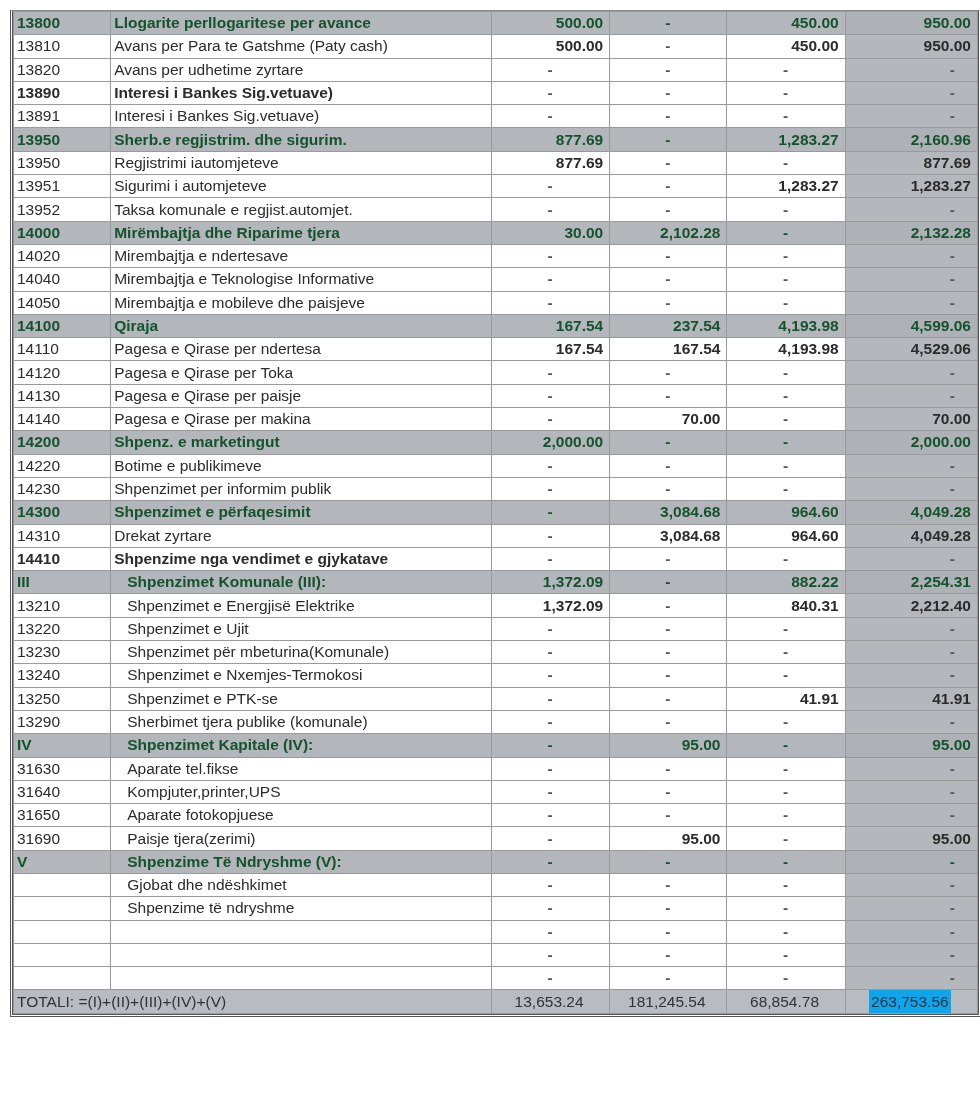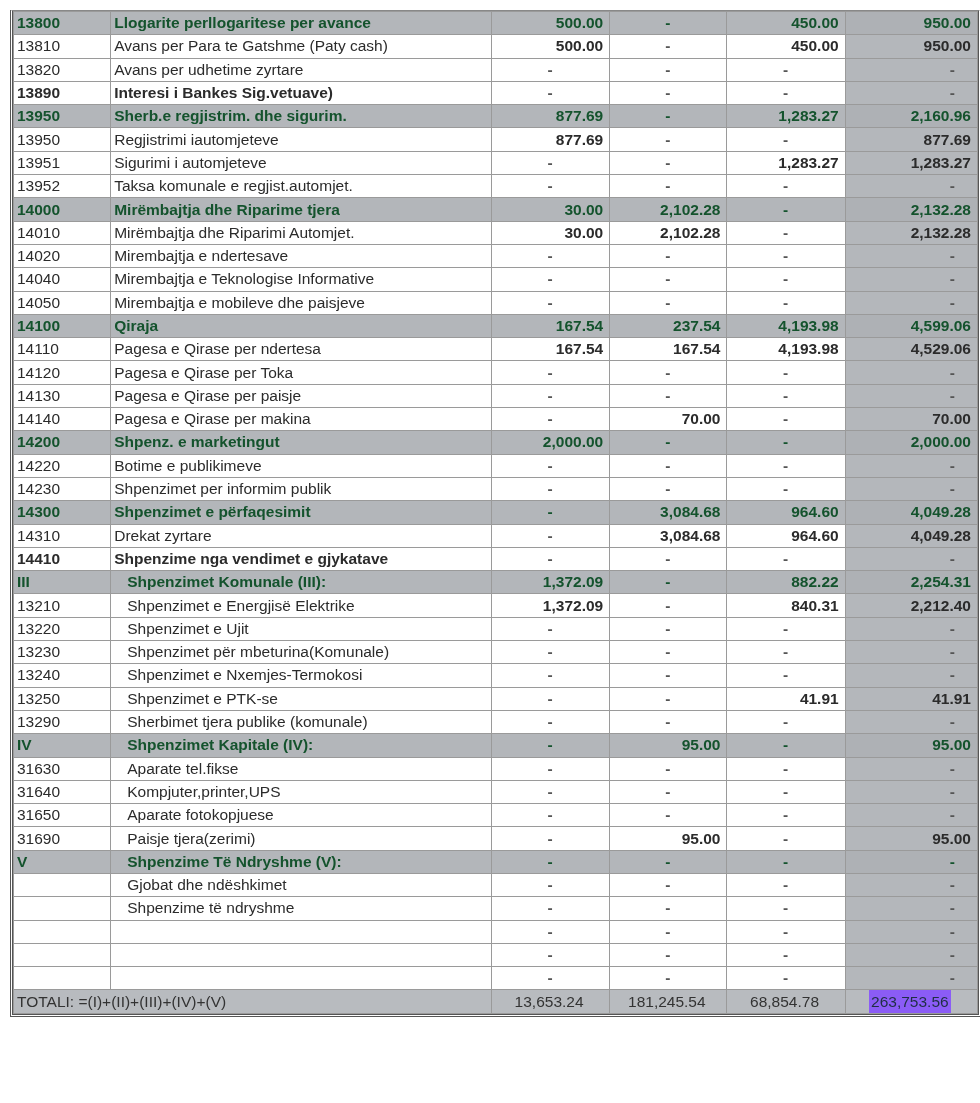--- a/index.html
+++ b/index.html
@@ -11,21 +11,21 @@
   td.num { text-align:right; font-weight:bold; padding-right:6px; }
   td.dash { text-align:center; font-weight:bold; }
   td.dash.last { text-align:right; padding-right:22px; }
   td.total-col { background:#b4b7bb; }
   tr.section td { background:#b3b6ba; font-weight:bold; color:#14532d; }
   tr.section td.total-col { background:#aeb1b5; }
   tr.boldrow td.desc, tr.boldrow td.code { font-weight:bold;border-radius:10px; }
   td.indent { padding-left:16px; }
   tr.totals td { background:#b8bbbf; font-weight:normal; color:#333; }
   tr.totals td.num { font-weight:normal;text-align:center; }
-  tr.totals td.total-col .hl { background:#8b5cf6; color:#1f2f44; padding:12px 2px;border-radius:8px; }
+  tr.totals td.total-col .hl { background:#0ea5e9; color:#1f2f44; padding:12px 2px;border-radius:8px; }
   td.dashcell { color:#555; }
 </style>
 </head>
 <body>
 
 <div class="sheet">
   <table>
     <colgroup>
       <col class="c-code">
         <col class="c-desc">
@@ -60,20 +60,28 @@
           <td class="dash dashcell total-col last">-</td>
         </tr>
         <tr class="boldrow">
           <td class="code">13890</td>
           <td class="desc">Interesi i Bankes Sig.vetuave)</td>
           <td class="dash dashcell">-</td>
           <td class="dash dashcell">-</td>
           <td class="dash dashcell">-</td>
           <td class="dash dashcell total-col last">-</td>
         </tr>
+        <tr>
+          <td class="code">13891</td>
+          <td class="desc">Interesi i Bankes Sig.vetuave)</td>
+          <td class="dash dashcell">-</td>
+          <td class="dash dashcell">-</td>
+          <td class="dash dashcell">-</td>
+          <td class="dash dashcell total-col last">-</td>
+        </tr>
         <tr class="section">
           <td class="code">13950</td>
           <td class="desc">Sherb.e regjistrim. dhe sigurim.</td>
           <td class="num">877.69</td>
           <td class="dash dashcell">-</td>
           <td class="num">1,283.27</td>
           <td class="num total-col">2,160.96</td>
         </tr>
         <tr>
           <td class="code">13950</td>
@@ -95,28 +103,20 @@
           <td class="code">13952</td>
           <td class="desc">Taksa komunale e regjist.automjet.</td>
           <td class="dash dashcell">-</td>
           <td class="dash dashcell">-</td>
           <td class="dash dashcell">-</td>
           <td class="dash dashcell total-col last">-</td>
         </tr>
         <tr class="section">
           <td class="code">14000</td>
           <td class="desc">Mirëmbajtja dhe Riparime tjera</td>
-          <td class="num">30.00</td>
-          <td class="num">2,102.28</td>
-          <td class="dash dashcell">-</td>
-          <td class="num total-col">2,132.28</td>
-        </tr>
-        <tr>
-          <td class="code">14010</td>
-          <td class="desc">Mirëmbajtja  dhe Riparimi  Automjet.</td>
           <td class="num">30.00</td>
           <td class="num">2,102.28</td>
           <td class="dash dashcell">-</td>
           <td class="num total-col">2,132.28</td>
         </tr>
         <tr>
           <td class="code">14020</td>
           <td class="desc">Mirembajtja e ndertesave</td>
           <td class="dash dashcell">-</td>
           <td class="dash dashcell">-</td>

